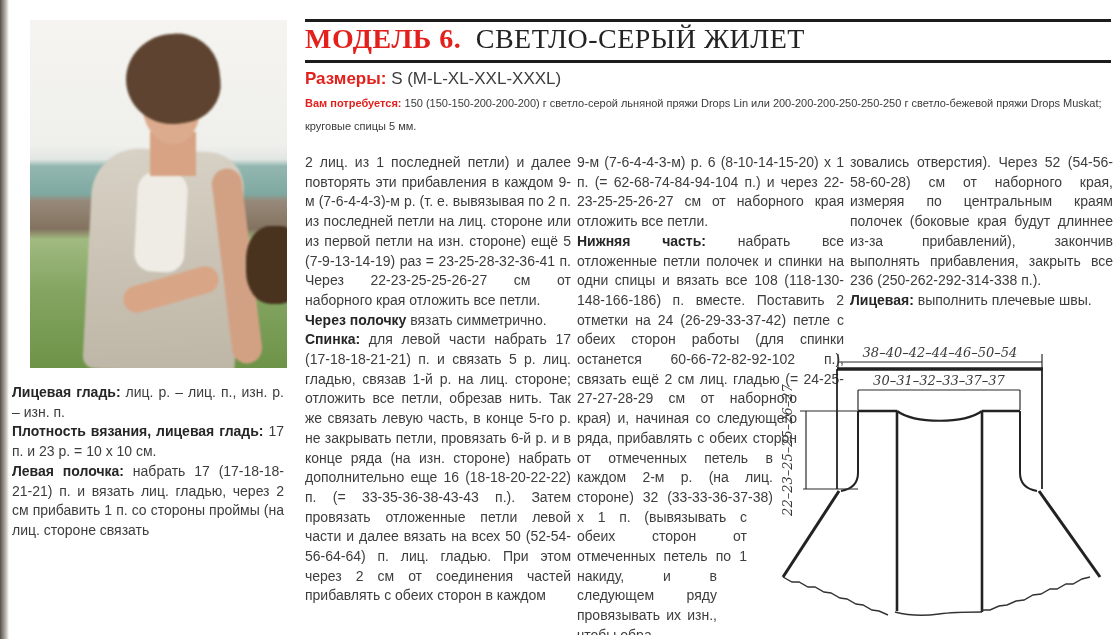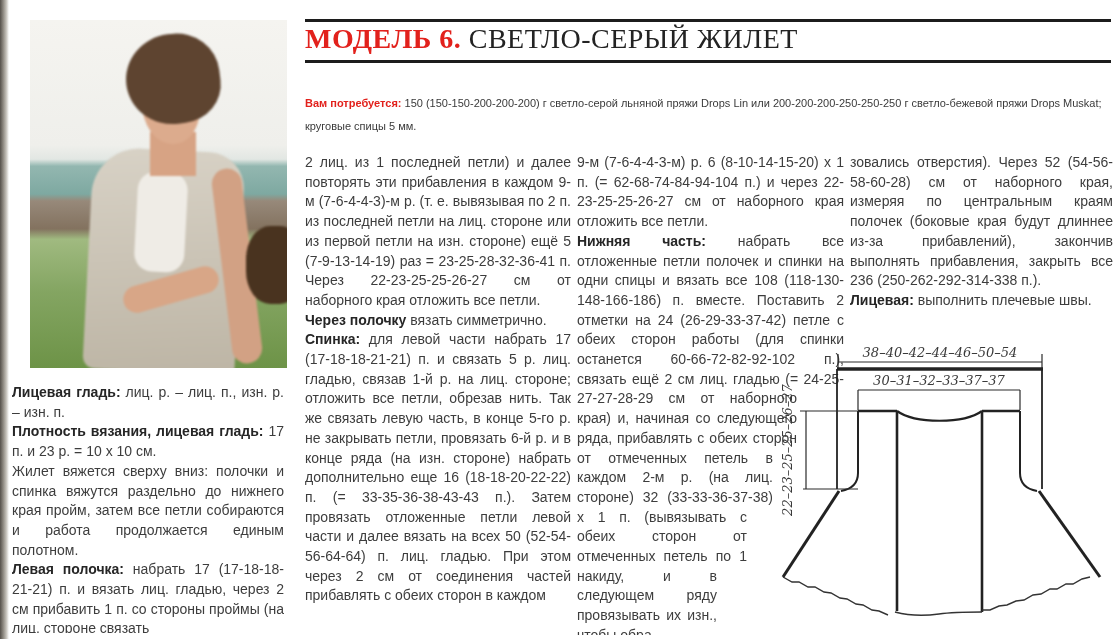--- a/index.html
+++ b/index.html
@@ -27,21 +27,21 @@
   .p-forearm{left:92px;top:256px;width:98px;height:27px;background:#d8a687;border-radius:14px;transform:rotate(-16deg);}
   .p-log{left:216px;top:206px;width:58px;height:78px;background:#49331f;border-radius:42%;}
 
   
   .rule{position:absolute;background:#1c1c1c;}
   .rule-top{left:305px;top:19px;width:806px;height:3px;}
   .rule-mid{left:305px;top:60px;width:806px;height:3px;}
   .title{position:absolute;left:305px;top:23px;width:806px;white-space:nowrap;
          font-family:"Liberation Serif",serif;font-size:28px;letter-spacing:.5px;}
   .title .red{color:#e2211c;font-weight:bold;}
-  .title .blk{color:#232323;}
+  .title .blk{color:#232323;margin-left:7px;}
   .sizes{position:absolute;left:305px;top:69px;font-size:17px;}
   .materials{position:absolute;left:305px;top:92px;width:808px;font-size:11px;line-height:23px;color:#3a3a3a;}
   .lbl-red{color:#e2211c;font-weight:bold;}
 
   
   .col{position:absolute;font-size:14px;line-height:19.7px;text-align:justify;overflow:hidden;}
   .col p{margin:0;}
   .col .b{font-weight:bold;color:#262626;}
   .col1{left:12px;top:383px;width:272px;height:250px;}
   .col2{left:305px;top:153px;width:266px;height:482px;}
@@ -77,28 +77,30 @@
     </div>
   </div>
 
   <div class="rule rule-top"></div>
   <div class="title">
     <span class="red">МОДЕЛЬ 6.</span>
     <span class="blk">СВЕТЛО-СЕРЫЙ ЖИЛЕТ</span>
   </div>
   <div class="rule rule-mid"></div>
 
+  <div class="sizes">
+    <span class="lbl-red">Размеры:</span><span> S (M-L-XL-XXL-XXXL)</span>
+  </div>
   <div class="materials">
     <span class="lbl-red">Вам потребуется:</span><span> 150 (150-150-200-200-200) г светло-серой льняной пряжи Drops Lin или 200-200-200-250-250-250 г светло-бежевой пряжи Drops Muskat; круговые спицы 5 мм.</span>
   </div>
 
   <div class="col col1">
     <p><span class="b">Лицевая гладь:</span><span> лиц. р. – лиц. п., изн. р. – изн. п.</span></p>
     <p><span class="b">Плотность вязания, лицевая гладь:</span><span> 17 п. и 23 р. = 10 х 10 см.</span></p>
-    <p><span>Жилет вяжется сверху вниз: полочки и спинка вяжутся раздельно до нижнего края пройм, затем все петли собираются и работа продолжается единым полотном.</span></p>
     <p><span class="b">Левая полочка:</span><span> набрать 17 (17-18-18-21-21) п. и вязать лиц. гладью, через 2 см прибавить 1 п. со стороны проймы (на лиц. стороне связать</span></p>
   </div>
 
   <div class="col col2">
     <p><span>2 лиц. из 1 последней петли) и далее повторять эти прибавления в каждом 9-м (7-6-4-4-3)-м р. (т. е. вывязывая по 2 п. из последней петли на лиц. стороне или из первой петли на изн. стороне) ещё 5 (7-9-13-14-19) раз = 23-25-28-32-36-41 п. Через 22-23-25-25-26-27 см от наборного края отложить все петли.</span></p>
     <p><span class="b">Через полочку</span><span> вязать симметрично.</span></p>
     <p><span class="b">Спинка:</span><span> для левой части набрать 17 (17-18-18-21-21) п. и связать 5 р. лиц. гладью, связав 1-й р. на лиц. стороне; отложить все петли, обрезав нить. Так же связать левую часть, в конце 5-го р. не закрывать петли, провязать 6-й р. и в конце ряда (на изн. стороне) набрать дополнительно еще 16 (18-18-20-22-22) п. (= 33-35-36-38-43-43 п.). Затем провязать отложенные петли левой части и далее вязать на всех 50 (52-54-56-64-64) п. лиц. гладью. При этом через 2 см от соединения частей прибавлять с обеих сторон в каждом</span></p>
   </div>
 
   <div class="col col3">

